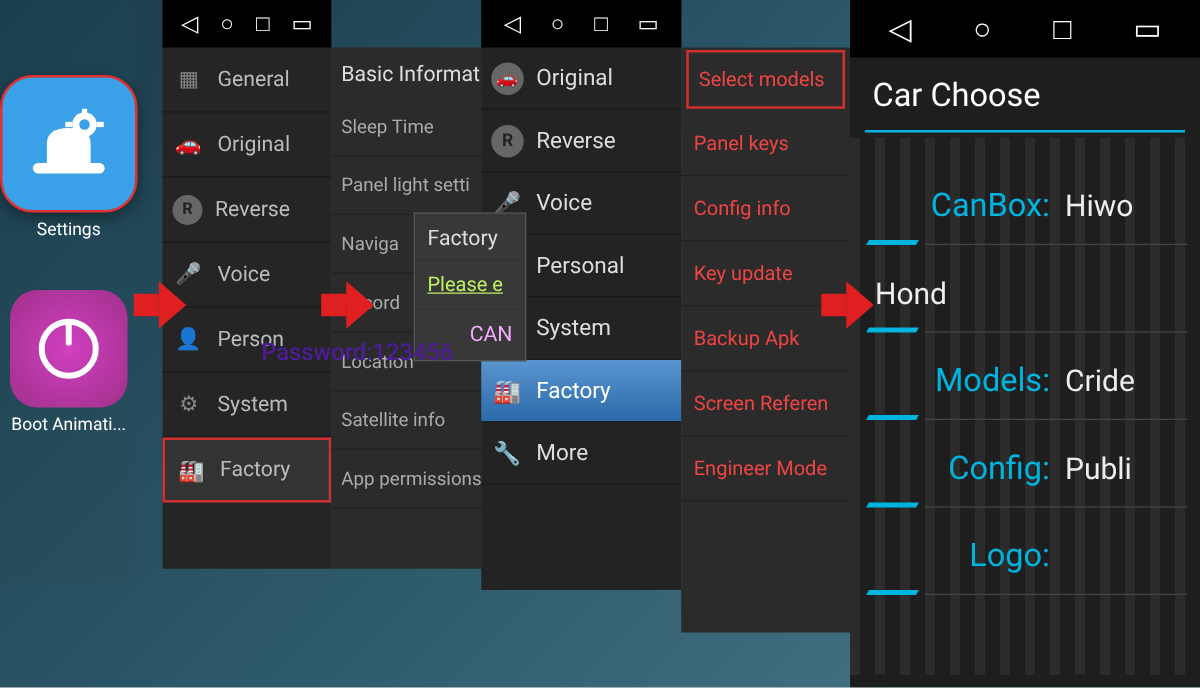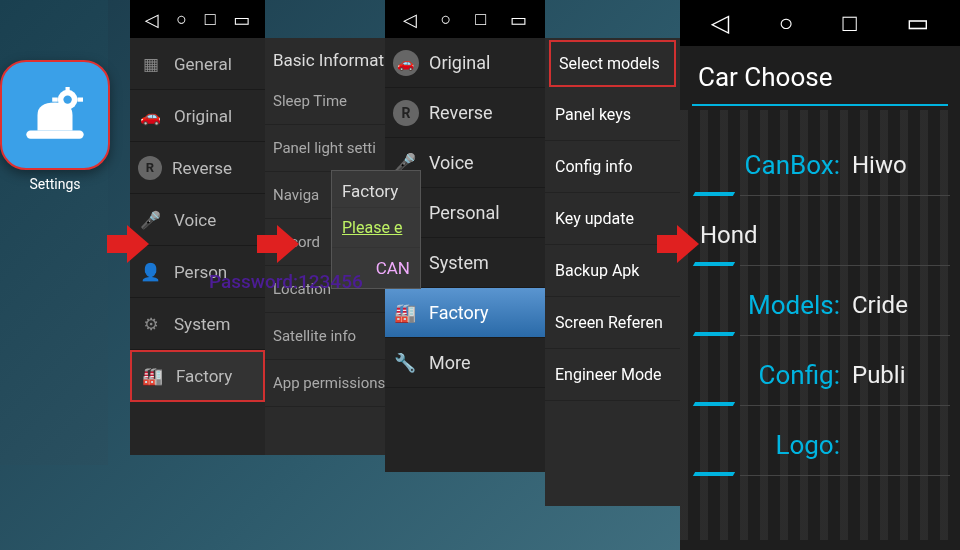--- a/index.html
+++ b/index.html
@@ -30,21 +30,21 @@
   .p3 .hdr { padding: 12px 8px 8px; font-size: 17px; color: #ddd; white-space: nowrap; overflow:hidden;}
   .p3 .row { padding: 14px 8px; border-bottom: 1px solid #222; font-size: 15px; color: #aaa; white-space: nowrap; overflow: hidden; }
   
   .p4 { left: 385px; top: 0px; width: 160px; height: 472px; background: #232323; }
   .p4 .sideitem { height: 50px; font-size: 18px; color: #ddd; }
   .p4 .sideitem.sel { background: linear-gradient(#5a95d0, #2a6aa8); color: #fff; }
   .p4 .sideitem .ic.round { background: #666; border-radius: 50%; width: 26px; height: 26px; color: #222; font-size: 14px; font-weight: bold; }
   
   .p5 { left: 545px; top: 0px; width: 135px; height: 506px; background: #2b2b2b; }
   .p5 .hdr { padding: 14px 8px; font-size: 19px; color: #eee; white-space: nowrap; overflow:hidden; }
-  .p5 .row { padding: 16px 10px; border-bottom: 1px solid #222; font-size: 16px; color: #ffffff; white-space: nowrap; overflow:hidden;}
+  .p5 .row { padding: 16px 10px; border-bottom: 1px solid #222; font-size: 16px; color: #ef4444; white-space: nowrap; overflow:hidden;}
   .p5 .row.hl { border: 2px solid #d03030; margin: 2px 4px; padding: 12px 8px; }
   
   .p6 { left: 680px; top: 0; width: 280px; height: 550px; background: #1e1e1e; }
   .p6 .navbar { height: 46px; }
   .p6 .navbar .navicon { font-size: 24px; }
   .p6 .title { padding: 16px 18px 12px; font-size: 26px; color: #fff; }
   .p6 .underline { height: 2px; background: #00b4e0; margin: 0 12px 24px; }
   .p6 .bars { position: absolute; top: 110px; left: 0; width: 100%; height: 430px; opacity: .06; background:
      repeating-linear-gradient(90deg, #fff 0 8px, transparent 8px 20px); }
   .p6 .opt { display: flex; align-items: center; height: 70px; padding: 0 10px 0 20px; position: relative; }
@@ -78,20 +78,29 @@
         <g fill="#fff">
             <rect x="65" y="10" width="6" height="8"></rect>
             <rect x="65" y="38" width="6" height="8"></rect>
             <rect x="82" y="25" width="8" height="6"></rect>
             <rect x="46" y="25" width="8" height="6"></rect>
           </g>
       </svg>
     </div>
     <span>Settings</span>
   </div>
+  <div class="app-icon">
+    <div class="box second">
+      <svg width="60" height="60" viewBox="0 0 100 100">
+        <circle cx="50" cy="50" r="36" fill="none" stroke="#fff" stroke-width="8"></circle>
+        <path d="M50 14 v28" stroke="#fff" stroke-width="8" stroke-linecap="round"></path>
+      </svg>
+    </div>
+    <span>Boot Animati...</span>
+  </div>
 </div>
 
 <div class="p2 panel">
   <div class="navbar">
     <span class="navicon">◁</span>
     <span class="navicon">○</span>
     <span class="navicon">□</span>
     <span class="navicon">▭</span>
   </div>
   <div class="sideitem">

